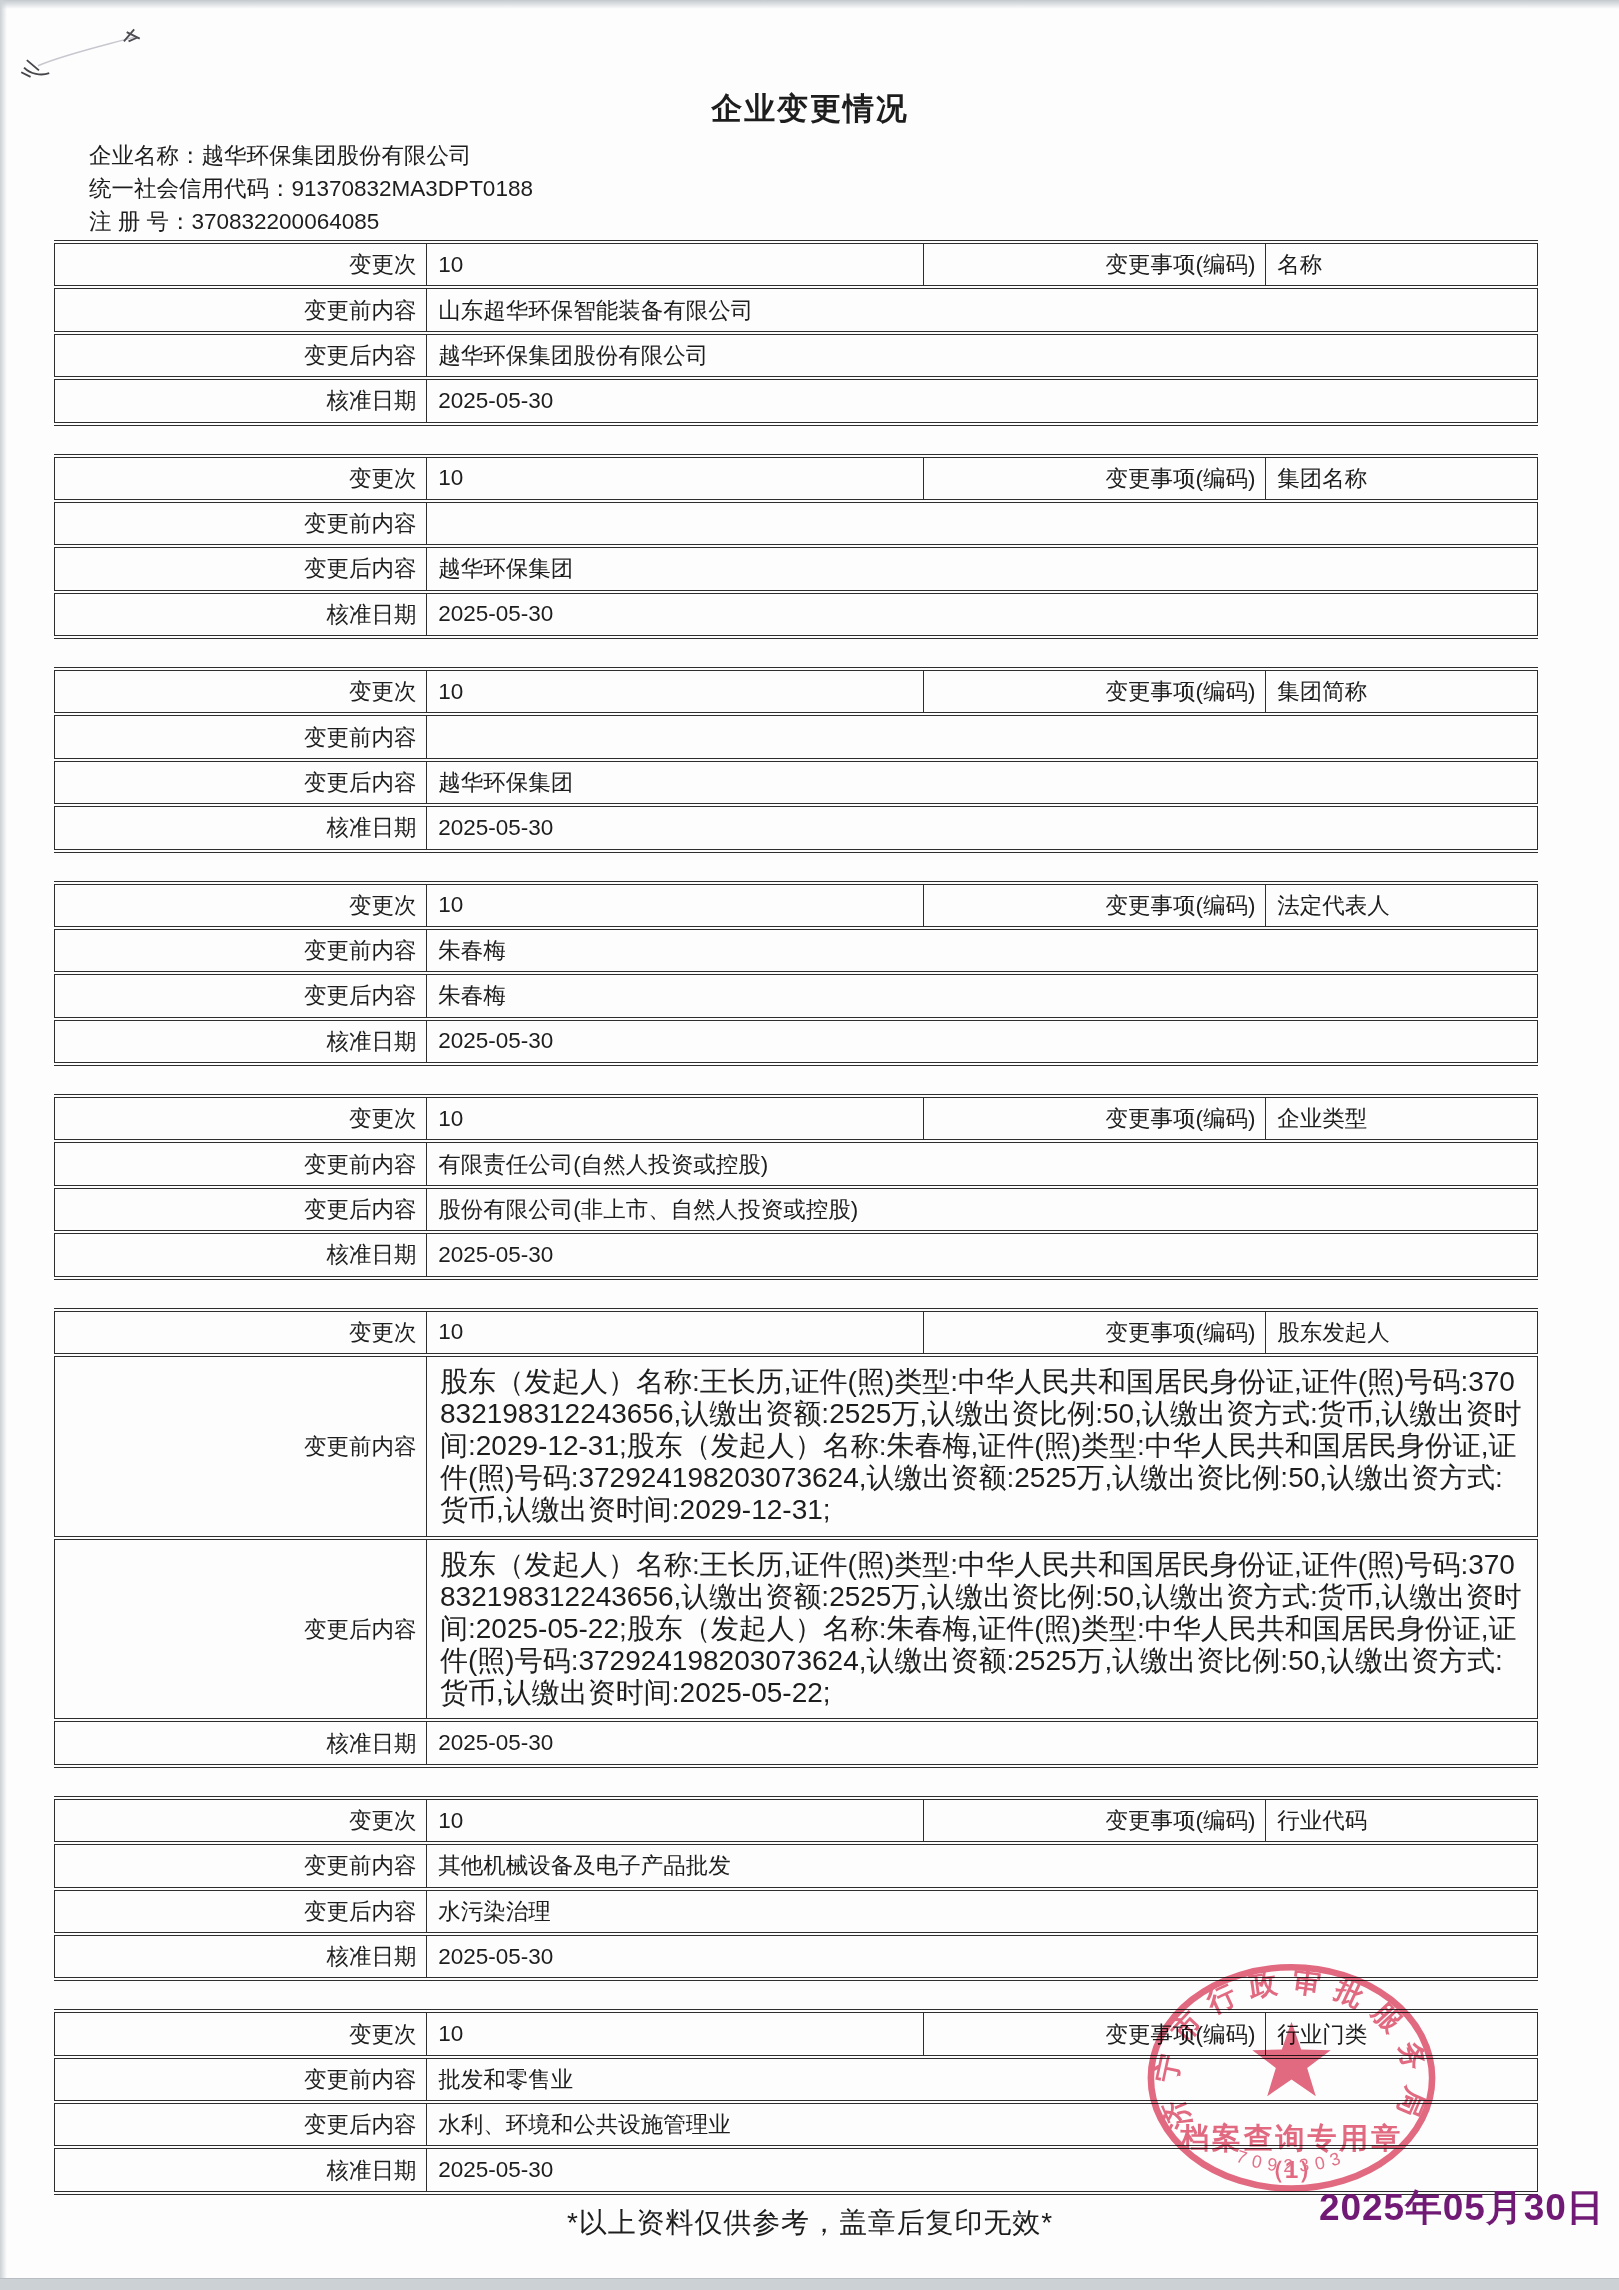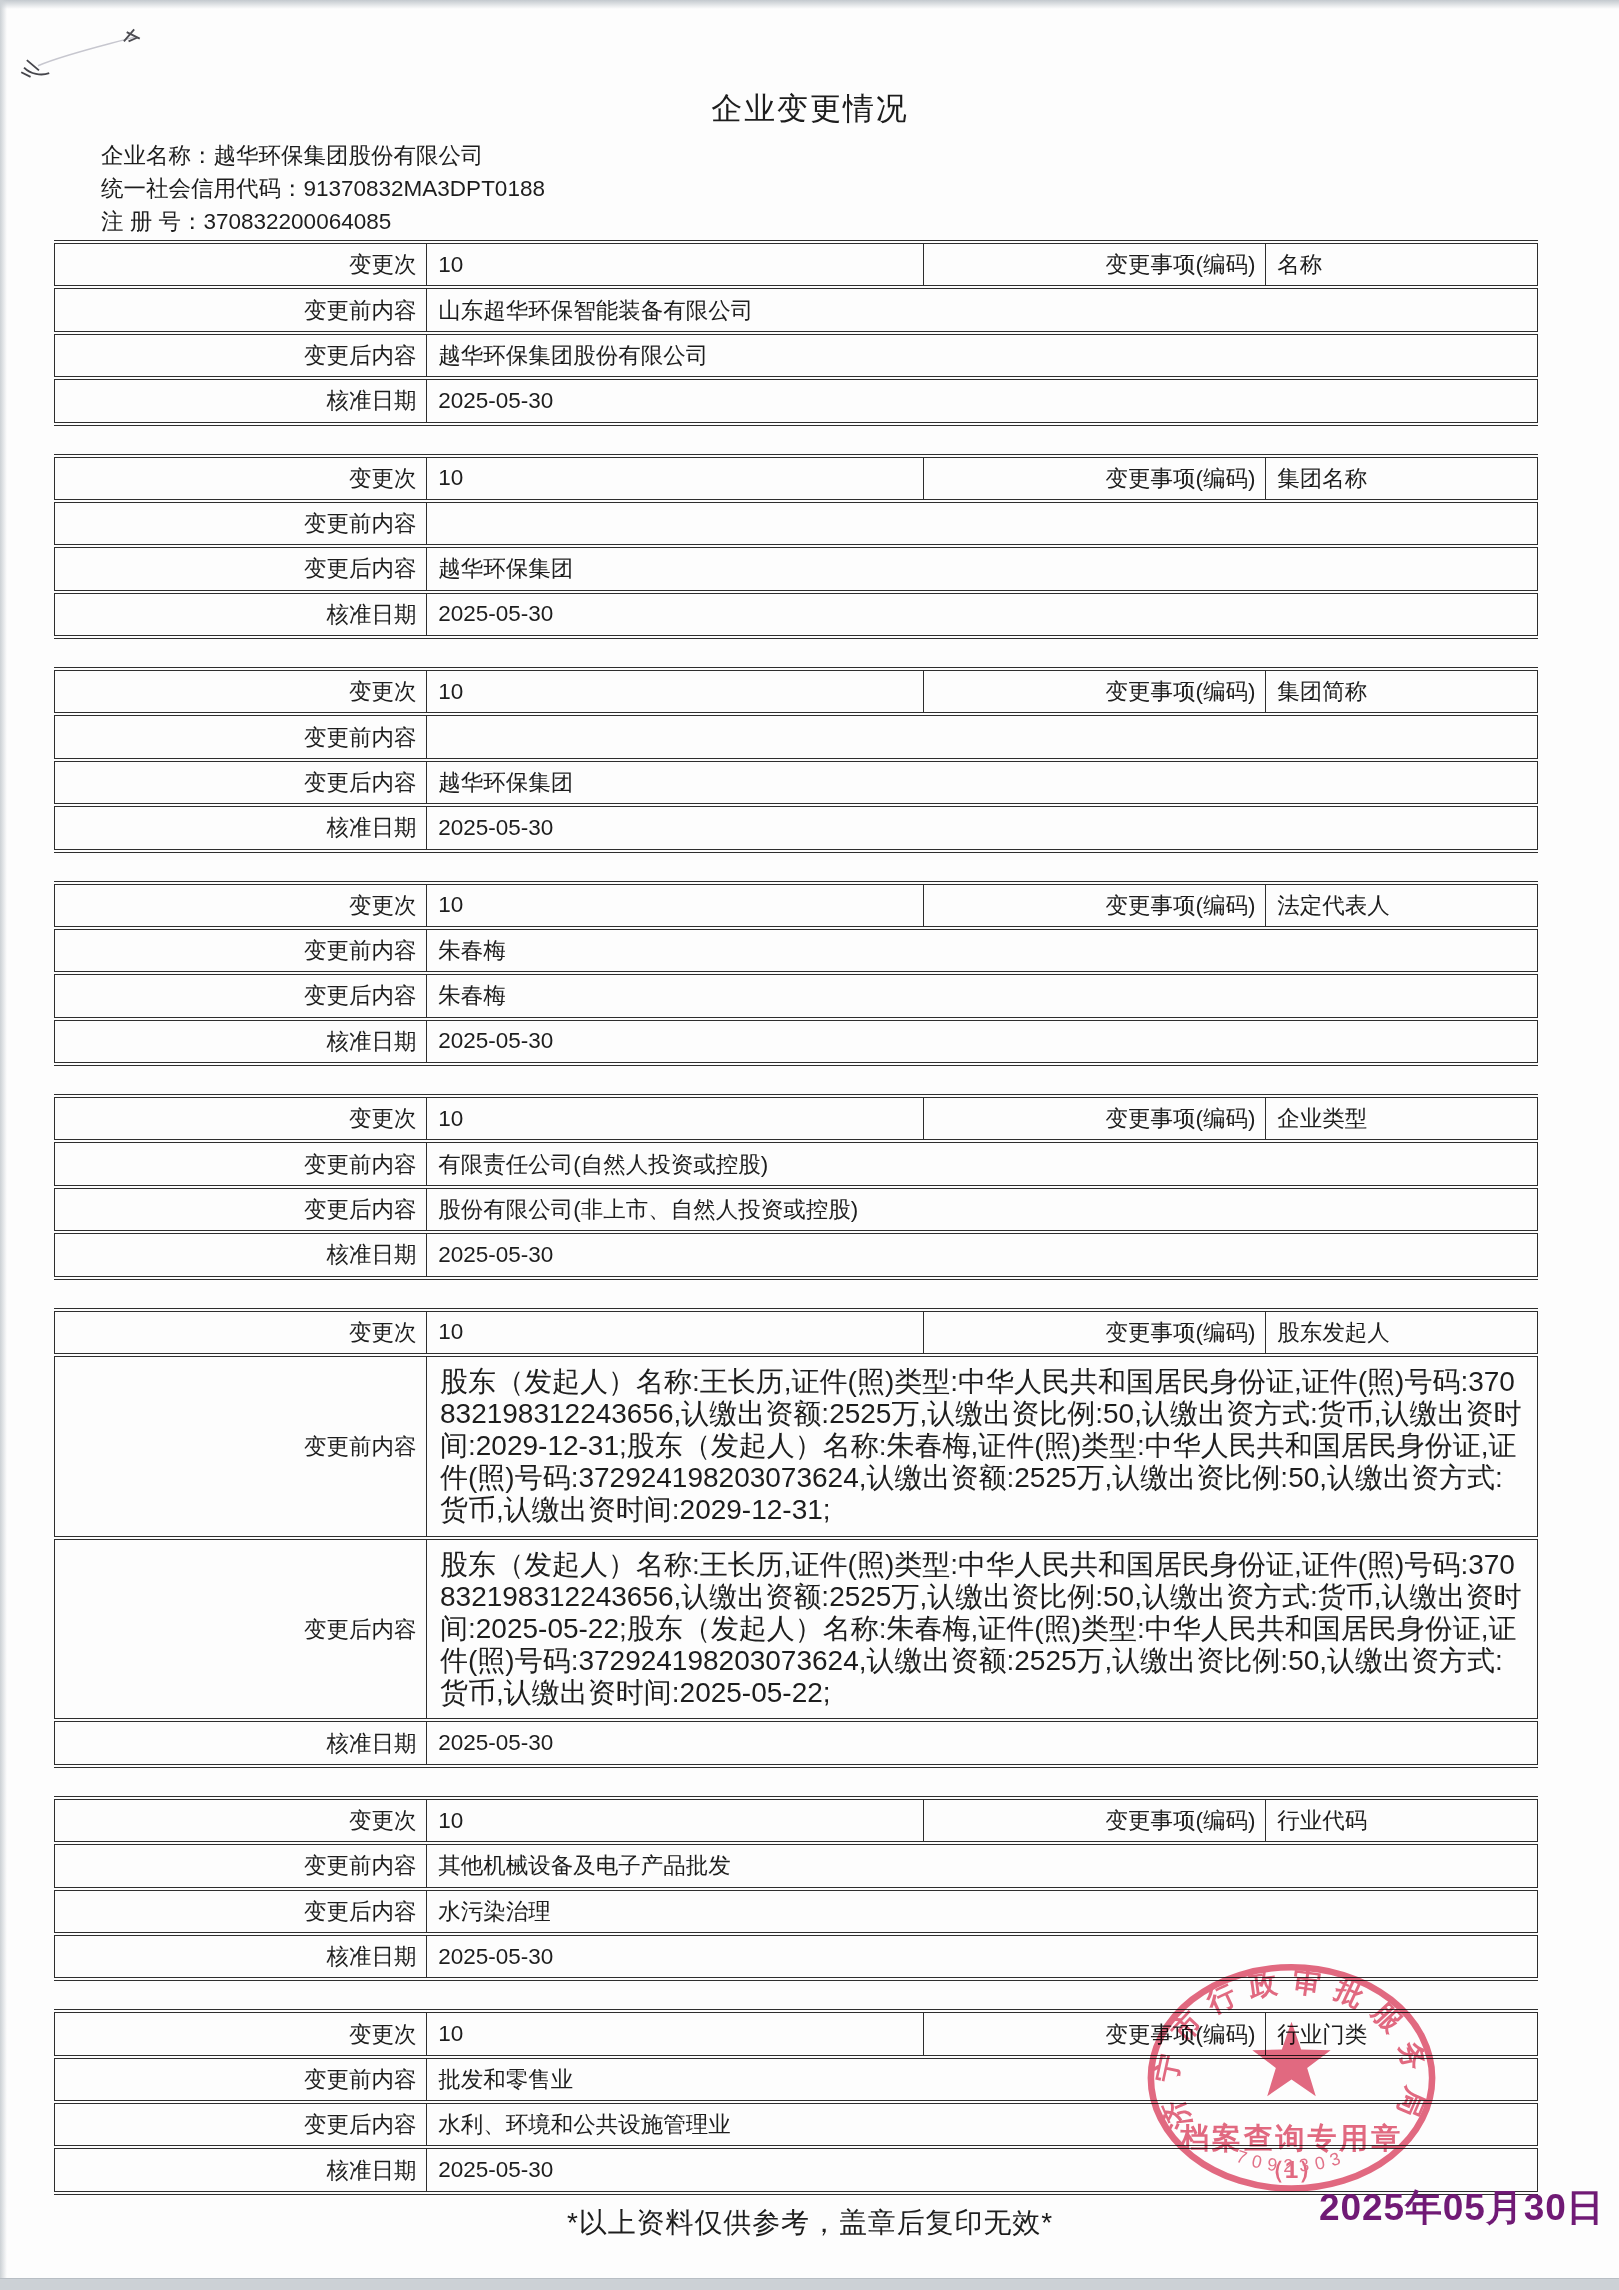--- a/index.html
+++ b/index.html
@@ -11,24 +11,24 @@
   
   .scan-top    { position:absolute; top:0; left:0; right:0; height:9.4px;
                  background:linear-gradient(#c3c9ce, rgba(255,255,255,0)); }
   .scan-left   { position:absolute; top:0; left:0; bottom:0; width:6.6px;
                  background:linear-gradient(90deg,#ccd1d5, rgba(255,255,255,0)); }
   .scan-bottom { position:absolute; bottom:0; left:0; right:0; height:12px;
                  background:#ccd1d6; border-top:0.9px solid #b8bec4; }
   .pen-marks   { position:absolute; top:5.6px; left:7.5px; }
 
   .doc-title { position:absolute; top:88px; left:0; width:100%;
-               text-align:center; font-size:31px; font-weight:normal; letter-spacing:1.9px; }
+               text-align:center; font-size:31px; font-weight:bold; letter-spacing:1.9px; }
 
   .info { position:absolute; top:139px; left:89px; font-size:22.5px; line-height:33px; }
-  .info .row { white-space:nowrap;margin-left:12px; }
+  .info .row { white-space:nowrap; }
 
   .tables { position:absolute; top:240px; left:54px; }
   table.chg { border-collapse:collapse; table-layout:fixed; width:1482px;
               margin:0 2px 28px 0; font-size:22.5px; }
   .chg col.c1{width:372px} .chg col.c2{width:497px}
   .chg col.c3{width:342px} .chg col.c4{width:272px}
   .chg td { border-left:1.9px solid #2e2e2e; border-right:1.9px solid #2e2e2e;
             border-top:4.7px double #2e2e2e; border-bottom:4.7px double #2e2e2e;
             padding:3.7px 11.2px; height:34px; vertical-align:middle; overflow:hidden; }
   .chg td.lbl { text-align:right; padding-right:9.4px; }

